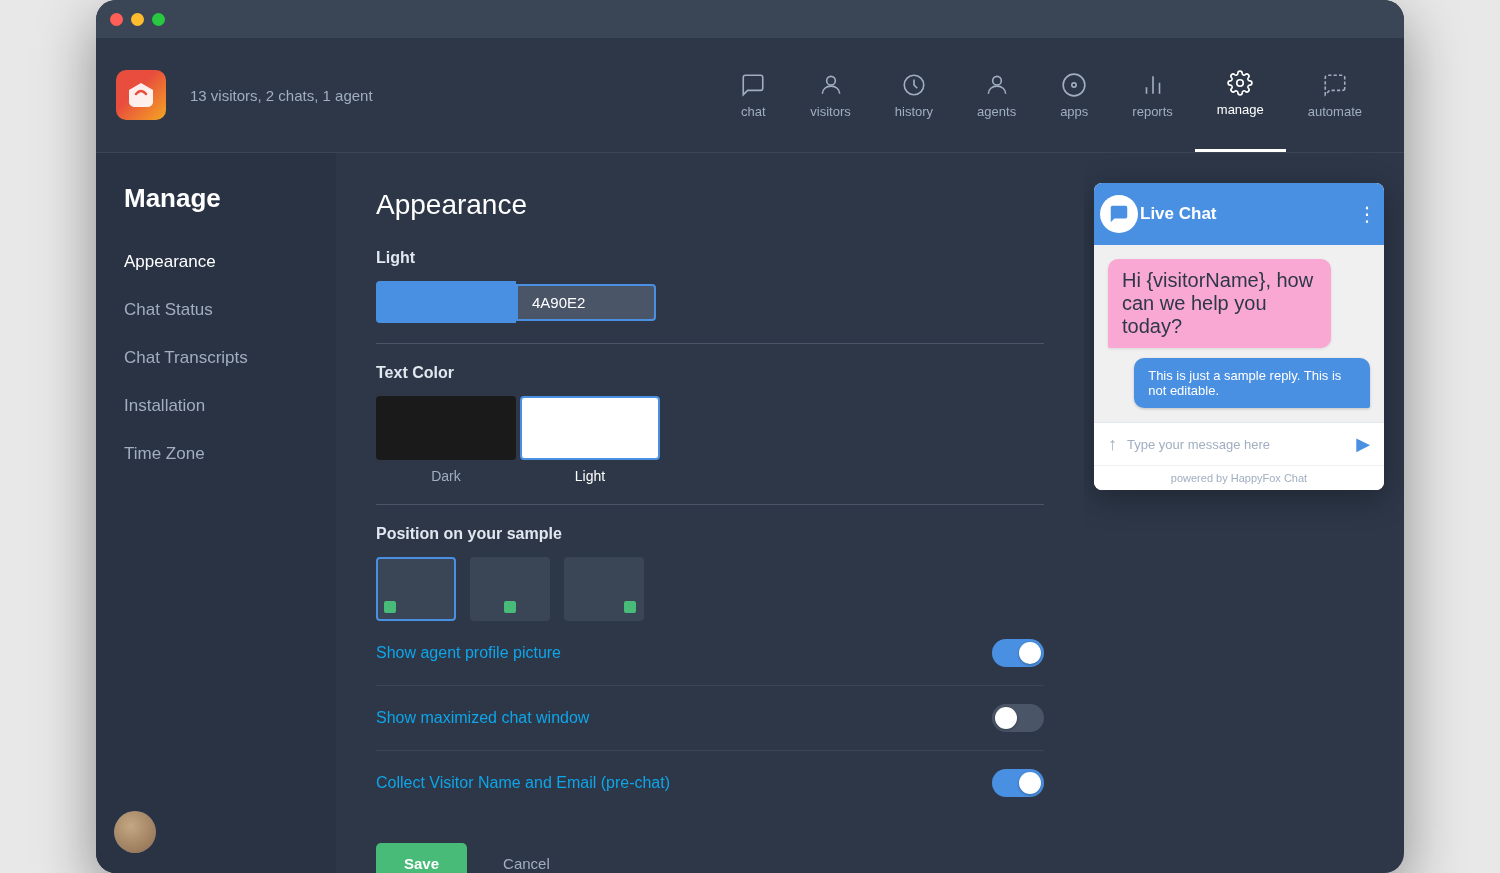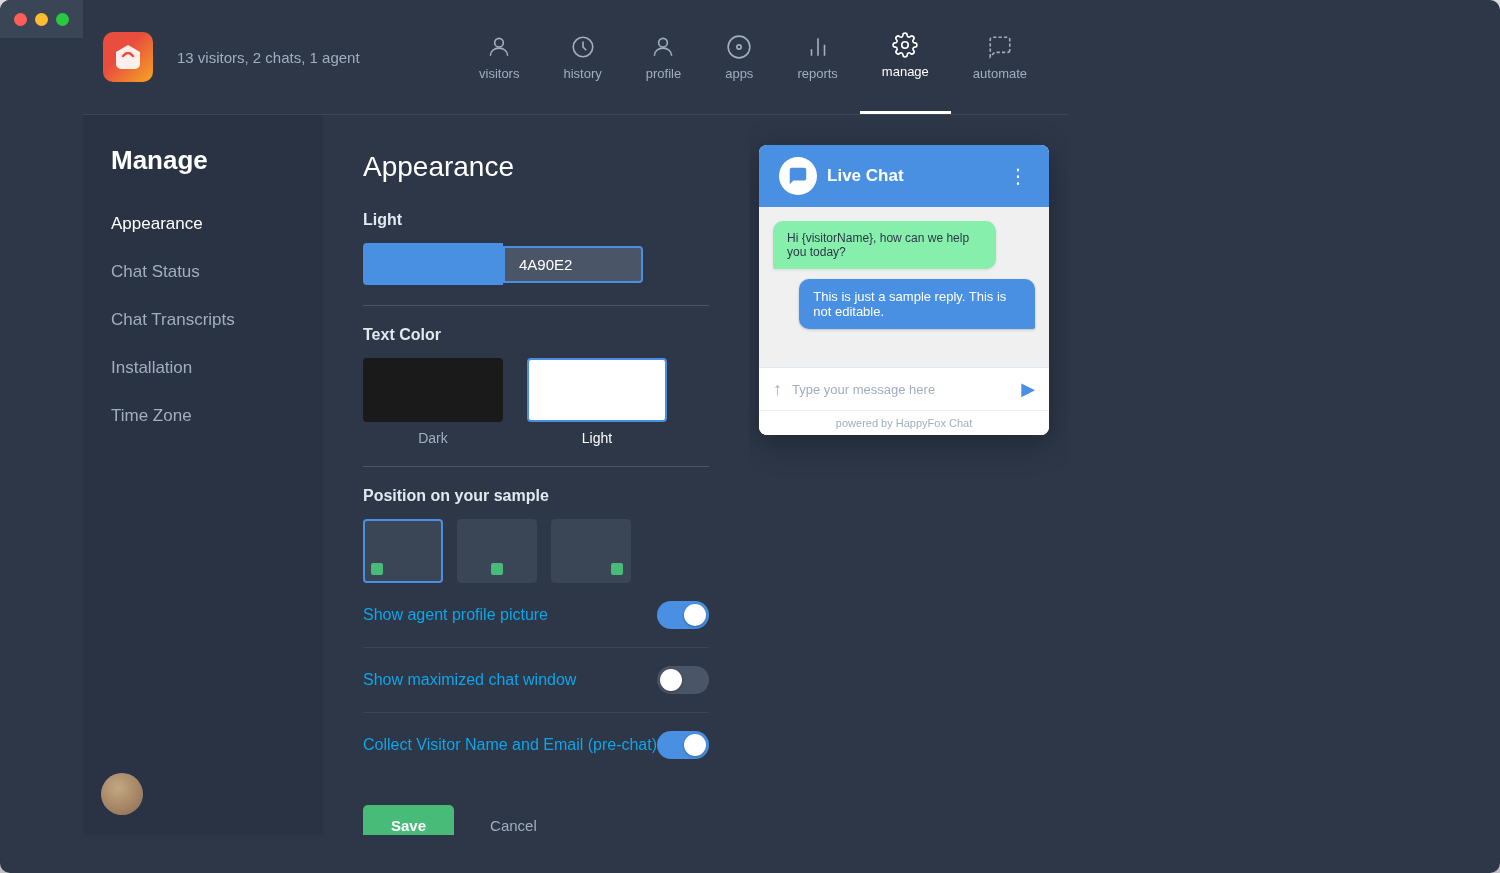--- a/index.html
+++ b/index.html
@@ -5,27 +5,27 @@
     * { box-sizing: border-box; margin: 0; padding: 0; }
     body {
       font-family: -apple-system, BlinkMacSystemFont, 'Segoe UI', sans-serif;
       background: #e8e8e8;
       display: flex;
       justify-content: center;
       align-items: center;
       min-height: 100vh;
     }
     .window {
-      width: 1500px;
+      width: 1308px;
       height: 873px;
       background: #2d3748;
-      border-radius: 10px;
+      border-radius: 20px;
       overflow: hidden;
       display: flex;
-      flex-direction: row;
+      flex-direction: column;
       box-shadow: 0 20px 60px rgba(0,0,0,0.4);
     }
     .titlebar {
       background: #3a4556;
       height: 38px;
       display: flex;
       align-items: center;
       padding: 0 14px;
       gap: 8px;
       flex-shrink: 0;
@@ -159,21 +159,21 @@
       color: #fff;
       font-size: 15px;
       padding: 8px 14px;
       border-radius: 0 4px 4px 0;
       width: 140px;
       outline: none;
     }
     
     .text-color-options {
       display: flex;
-      gap: 24px;
+      gap: 4px;
       margin-bottom: 0;
     }
     .text-color-option {
       display: flex;
       flex-direction: column;
       align-items: center;
       gap: 8px;
       cursor: pointer;
     }
     .text-color-box {
@@ -285,22 +285,22 @@
       width: 290px;
       background: #fff;
       border-radius: 8px;
       overflow: hidden;
       box-shadow: 0 8px 32px rgba(0,0,0,0.3);
     }
     .chat-header {
       background: #4A90E2;
       display: flex;
       align-items: center;
-      padding: 12px 20px;
-      gap: 10px;
+      padding: 12px 6px;
+      gap: 2px;
     }
     .chat-header-avatar {
       width: 38px; height: 38px;
       border-radius: 50%;
       background: #fff;
       display: flex; align-items: center; justify-content: center;
       flex-shrink: 0;
     }
     .chat-header-avatar svg { width: 22px; height: 22px; fill: #4A90E2; }
     .chat-header-title {
@@ -316,24 +316,24 @@
     }
     .chat-body {
       background: #f0f0f0;
       padding: 14px;
       min-height: 160px;
       display: flex;
       flex-direction: column;
       gap: 10px;
     }
     .chat-bubble-visitor {
-      background: #86efac;
+      background: #f9a8d4;
       border-radius: 10px 10px 10px 2px;
       padding: 10px 14px;
-      font-size: 12px;
+      font-size: 20px;
       color: #2d3748;
       max-width: 85%;
       box-shadow: 0 1px 3px rgba(0,0,0,0.1);
     }
     .chat-bubble-agent {
       background: #4A90E2;
       color: #fff;
       border-radius: 10px 10px 2px 10px;
       padding: 10px 14px;
       font-size: 13px;
@@ -392,20 +392,26 @@
     <div class="topbar">
       <div class="topbar-logo">
         <svg viewBox="0 0 30 30" xmlns="http://www.w3.org/2000/svg">
           <path d="M15 3 L27 10 L27 22 C27 25 24 27 21 27 L15 27 L9 27 C6 27 3 25 3 22 L3 10 Z" fill="white" opacity="0.9"></path>
           <path d="M10 14 Q15 8 20 14" stroke="#e84d3d" stroke-width="2.5" fill="none" stroke-linecap="round"></path>
         </svg>
       </div>
       <div class="topbar-status">13 visitors, 2 chats, 1 agent</div>
       <div class="nav-items">
 
+        <div class="nav-item">
+          <svg viewBox="0 0 24 24">
+              <path d="M21 15a2 2 0 0 1-2 2H7l-4 4V5a2 2 0 0 1 2-2h14a2 2 0 0 1 2 2z"></path>
+            </svg>
+          <span>chat</span>
+        </div>
 
         <div class="nav-item">
           <svg viewBox="0 0 24 24">
               <circle cx="12" cy="8" r="4"></circle>
               <path d="M4 20c0-4 3.6-7 8-7s8 3 8 7"></path>
             </svg>
           <span>visitors</span>
         </div>
 
         <div class="nav-item">
@@ -414,21 +420,21 @@
               <polyline points="12 7 12 12 15 15"></polyline>
             </svg>
           <span>history</span>
         </div>
 
         <div class="nav-item">
           <svg viewBox="0 0 24 24">
               <circle cx="12" cy="8" r="4"></circle>
               <path d="M4 20c0-4 3.6-7 8-7s8 3 8 7"></path>
             </svg>
-          <span>profile</span>
+          <span>agents</span>
         </div>
 
         <div class="nav-item">
           <svg viewBox="0 0 24 24">
               <circle cx="12" cy="12" r="2"></circle>
               <path d="M12 2a10 10 0 1 0 0 20 10 10 0 0 0 0-20z"></path>
               <path d="M12 8v.01M12 16v.01M8 12h.01M16 12h.01"></path>
             </svg>
           <span>apps</span>
         </div>

